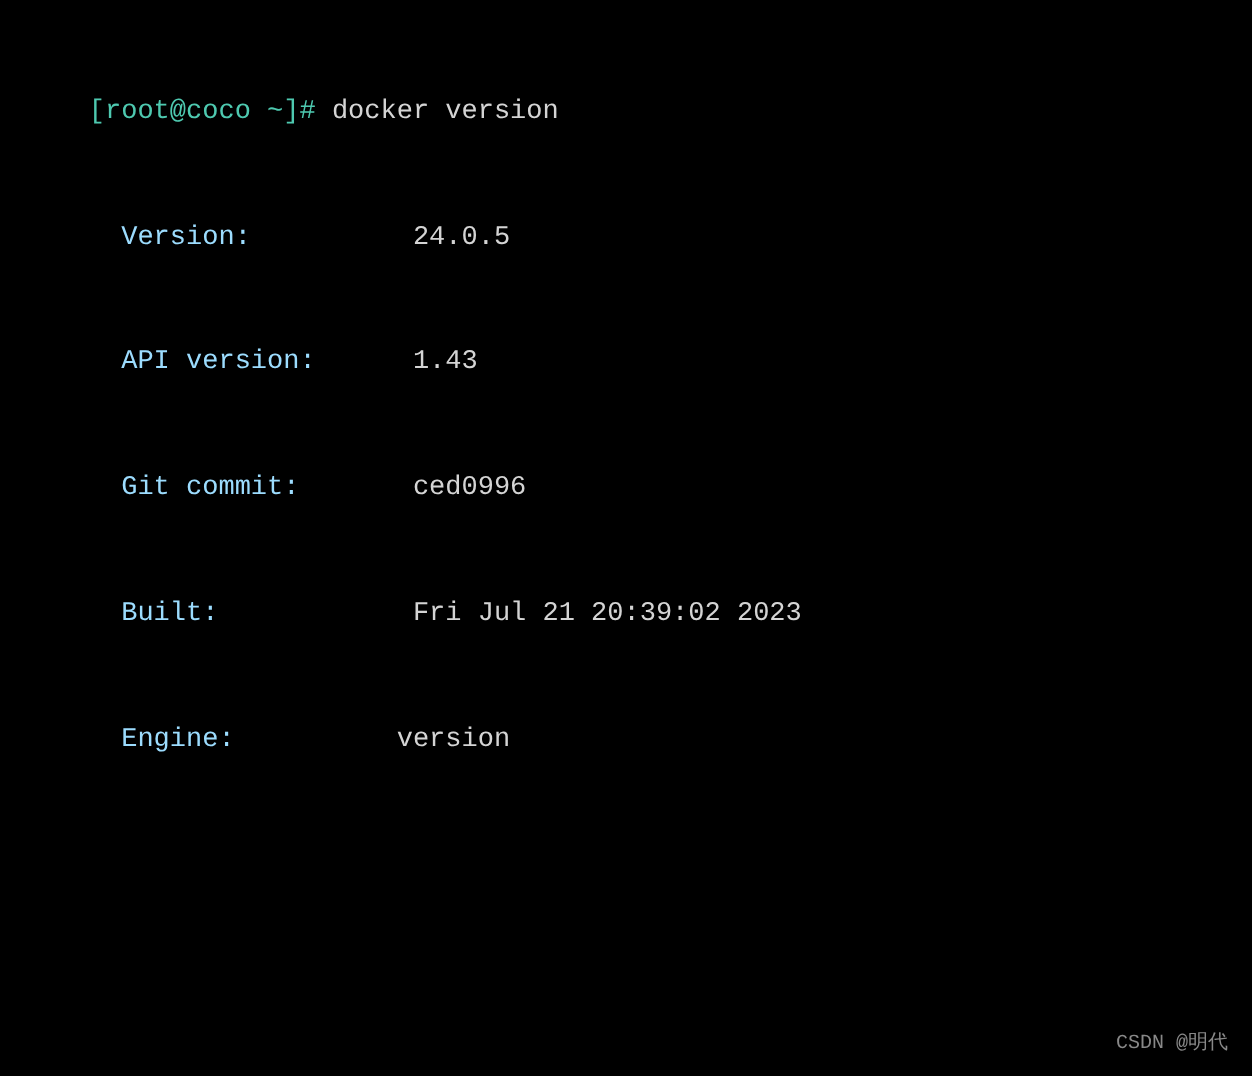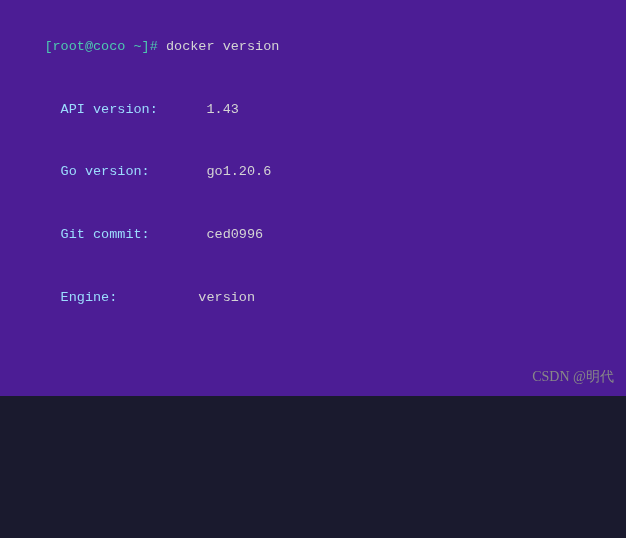--- a/index.html
+++ b/index.html
@@ -13,23 +13,23 @@
       height: 538px;
       background-color: #1a1a2e;
       font-family: 'Courier New', Courier, monospace;
       font-size: 13.5px;
       color: #d4d4d4;
       overflow: hidden;
     }
 
     .terminal {
       width: 626px;
-      height: 396px;
-      background-color: #4c1d95;
-      padding: 16px 12px;
+      height: 538px;
+      background-color: #000000;
+      padding: 26px 12px;
       position: relative;
     }
 
     .line {
       line-height: 1.55;
       white-space: pre;
     }
 
     .prompt {
       color: #4ec9b0;
@@ -45,42 +45,45 @@
 
     .value {
       color: #d4d4d4;
     }
 
     .watermark {
       position: absolute;
       bottom: 10px;
       right: 12px;
       color: #888;
-      font-size: 14px;
-      font-family: Liberation Serif, serif;
+      font-size: 10px;
+      font-family: Liberation Mono, monospace;
     }
   </style>
 </head>
 <body>
 
 <div class="terminal">
 
   <div class="line">
     <span class="prompt">[root@coco ~]# </span><span class="command">docker version</span>
   </div>
 
 
   <div class="line">
+    <span class="key">  Version:          </span><span class="value">24.0.5</span>
+  </div>
+  <div class="line">
     <span class="key">  API version:      </span><span class="value">1.43</span>
   </div>
   <div class="line">
-    <span class="key">  Go version:       </span><span class="value">go1.20.6</span>
+    <span class="key">  Git commit:       </span><span class="value">ced0996</span>
   </div>
   <div class="line">
-    <span class="key">  Git commit:       </span><span class="value">ced0996</span>
+    <span class="key">  Built:            </span><span class="value">Fri Jul 21 20:39:02 2023</span>
   </div>
   <div class="line">
     <span class="key">  Engine:          </span><span class="value">version</span>
   </div>
 
   <div class="line">&nbsp;</div>
 
   <div class="watermark">CSDN @明代</div>
 </div>
 

